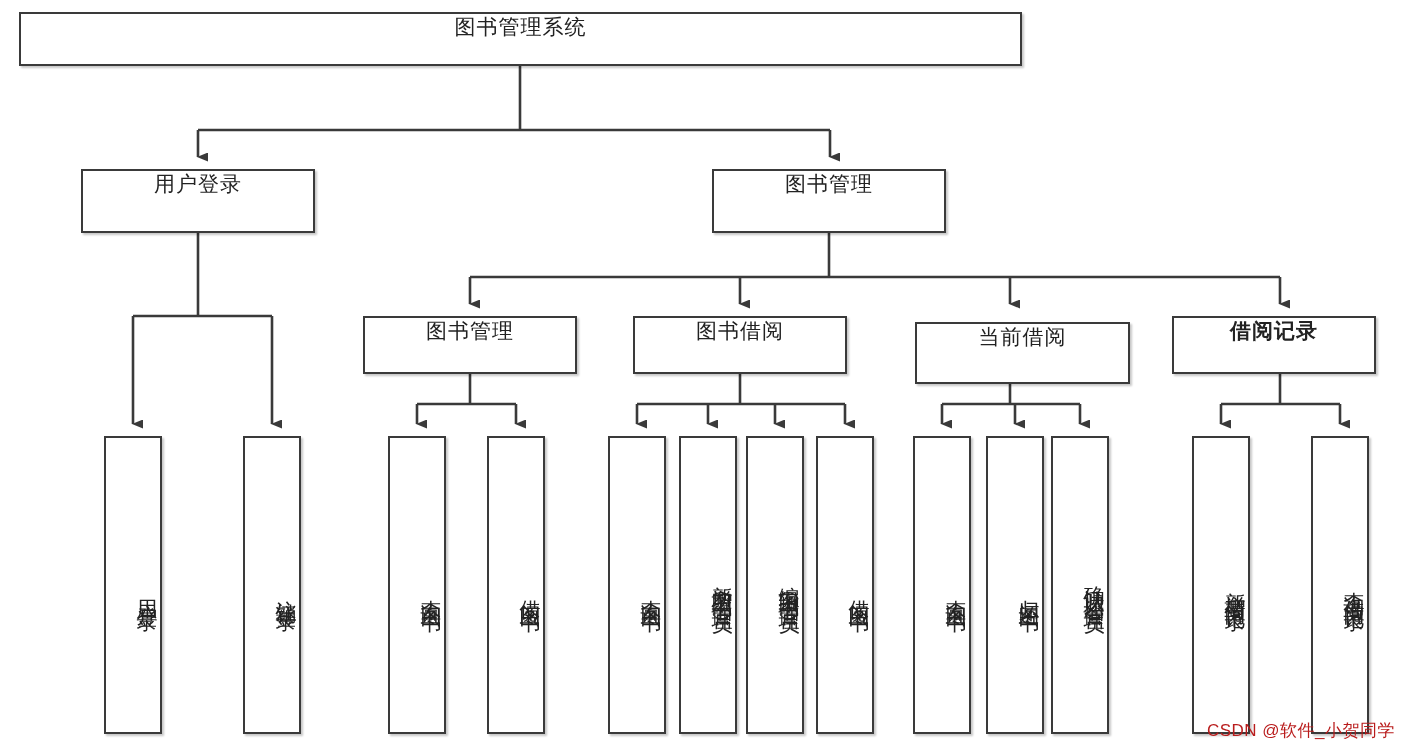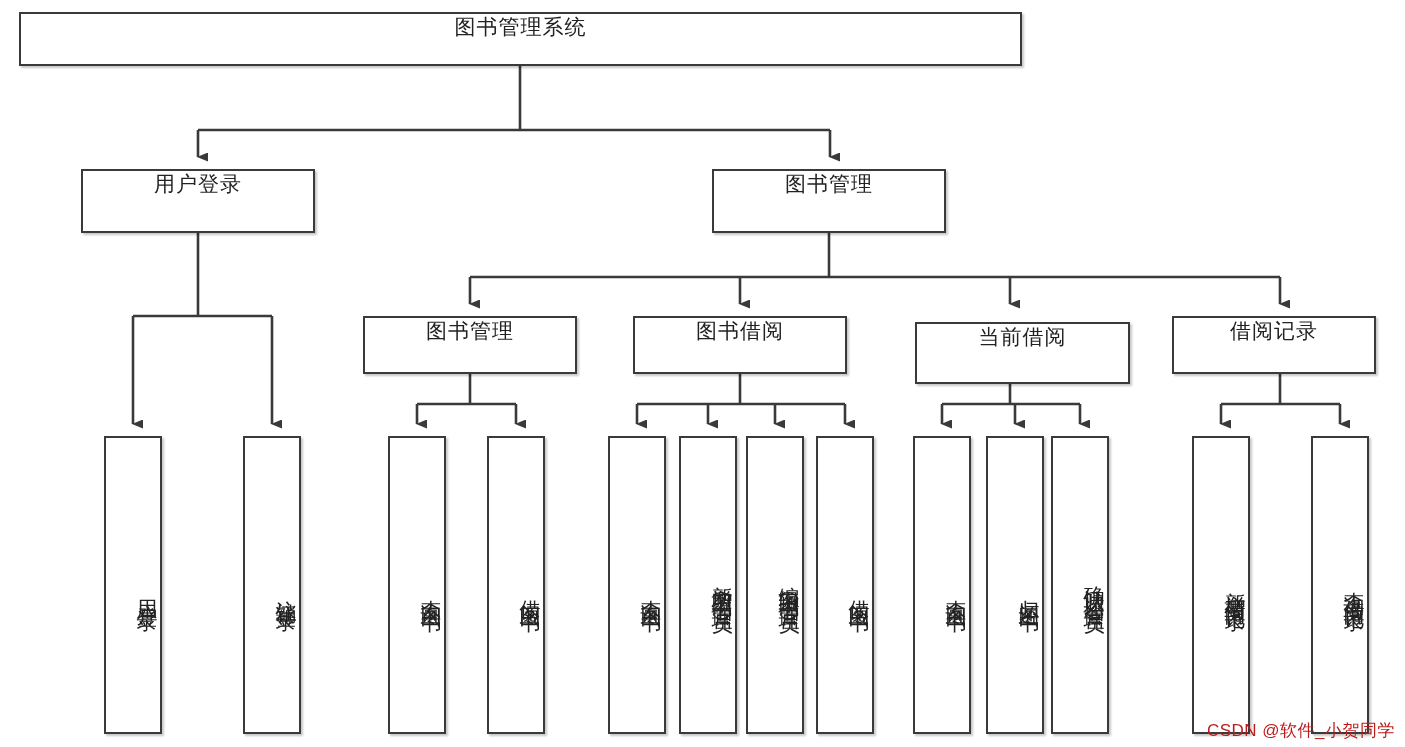--- a/index.html
+++ b/index.html
@@ -136,21 +136,21 @@
 
   <div class="node horiz" style="left:363px; top:316px; width:214px; height:58px;">
     <span class="node-label">图书管理</span>
   </div>
   <div class="node horiz" style="left:633px; top:316px; width:214px; height:58px;">
     <span class="node-label">图书借阅</span>
   </div>
   <div class="node horiz" style="left:915px; top:316px; width:215px; height:62px;margin-top:6px;">
     <span class="node-label">当前借阅</span>
   </div>
-  <div class="node horiz" style="left:1172px; top:316px; width:204px; height:58px;">
+  <div class="node horiz" style="left:1172px; top:316px; width:204px; height:58px;font-weight:bold;">
     <span class="node-label">借阅记录</span>
   </div>
 
   <div class="node vert" style="left:104px; top:436px; width:58px; height:298px;">
     <span class="node-label">用户登录</span>
   </div>
   <div class="node vert" style="left:243px; top:436px; width:58px; height:298px;">
     <span class="node-label">注销登录</span>
   </div>
 

